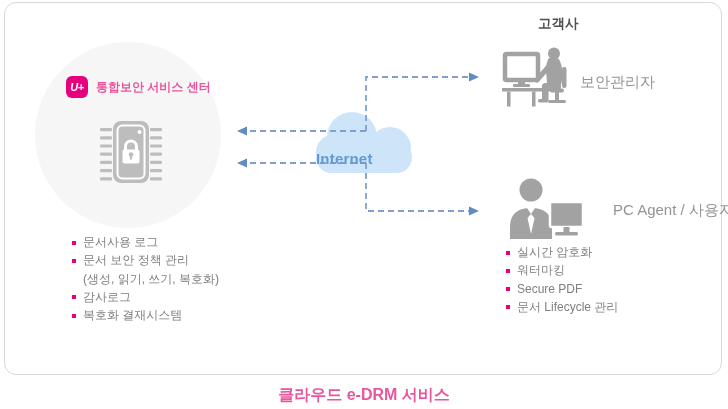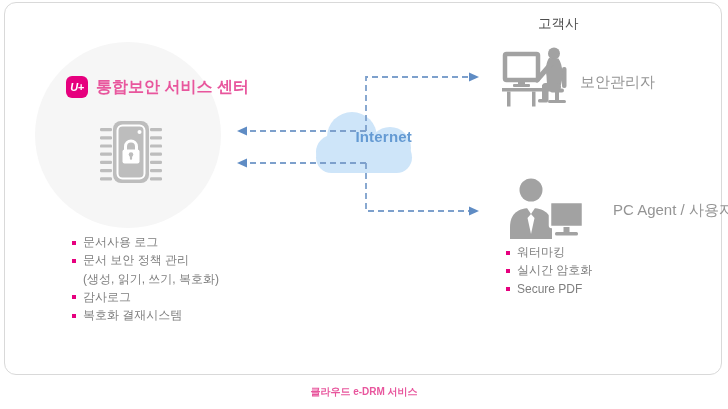--- a/index.html
+++ b/index.html
@@ -14,38 +14,38 @@
   .hub-circle{
     position:absolute;left:35px;top:42px;width:186px;height:186px;border-radius:50%;
     background:#f6f6f6;
   }
   .hub-header{position:absolute;left:66px;top:76px;display:flex;align-items:center;gap:8px;}
   .uplus-logo{
     width:22px;height:22px;border-radius:6px;background:#e6007e;color:#ffffff;
     font-size:11px;font-weight:bold;display:flex;align-items:center;justify-content:center;
     font-style:italic;letter-spacing:-0.5px;
   }
-  .hub-title{font-size:16px;font-weight:bold;color:#e8569d;white-space:nowrap;}
+  .hub-title{font-size:12px;font-weight:bold;color:#e8569d;white-space:nowrap;}
   .overlay{position:absolute;left:0;top:0;pointer-events:none;}
   .internet-label{
-    position:absolute;left:316px;top:128px;width:96px;text-align:right;
+    position:absolute;left:316px;top:150px;width:96px;text-align:left;
     font-size:15px;font-weight:bold;color:#649ad3;letter-spacing:0.2px;
   }
-  .cust-title{position:absolute;left:538px;top:15px;font-size:13.5px;font-weight:normal;color:#4f4f4f;}
+  .cust-title{position:absolute;left:538px;top:15px;font-size:13.5px;font-weight:bold;color:#4f4f4f;}
   .icon-label{position:absolute;font-size:15px;color:#949494;white-space:nowrap;}
   .feat-list{position:absolute;}
   .feat-item{display:flex;align-items:flex-start;height:18.3px;}
   .sq{
     width:4px;height:4px;background:#e6007e;margin:5.5px 7px 0 0;flex:0 0 auto;
   }
   .feat-item.cont .sq{visibility:hidden;}
   .feat-text{font-size:12px;color:#7f7f7f;white-space:nowrap;line-height:15px;}
   .caption{
     position:absolute;left:0;top:385px;width:728px;text-align:center;
-    font-size:10px;font-weight:bold;color:#e8569d;
+    font-size:16px;font-weight:bold;color:#e8569d;
   }
 </style>
 </head>
 <body>
 
 <div id="stage">
 
   <div class="panel"></div>
 
   <div class="hub-circle"></div>
@@ -159,27 +159,31 @@
     </div>
     <div class="feat-item">
       <span class="sq"></span>
       <span class="feat-text">복호화 결재시스템</span>
     </div>
   </div>
 
   <div class="feat-list" style="left:506px;top:245px;">
     <div class="feat-item">
       <span class="sq"></span>
+      <span class="feat-text">실시간 암호화</span>
+    </div>
+    <div class="feat-item">
+      <span class="sq"></span>
       <span class="feat-text">워터마킹</span>
     </div>
     <div class="feat-item">
       <span class="sq"></span>
-      <span class="feat-text">실시간 암호화</span>
+      <span class="feat-text">Secure PDF</span>
     </div>
     <div class="feat-item">
       <span class="sq"></span>
-      <span class="feat-text">Secure PDF</span>
+      <span class="feat-text">문서 Lifecycle 관리</span>
     </div>
   </div>
 
   <div class="caption">클라우드 e-DRM 서비스</div>
 
 </div>
 
 </body></html>

